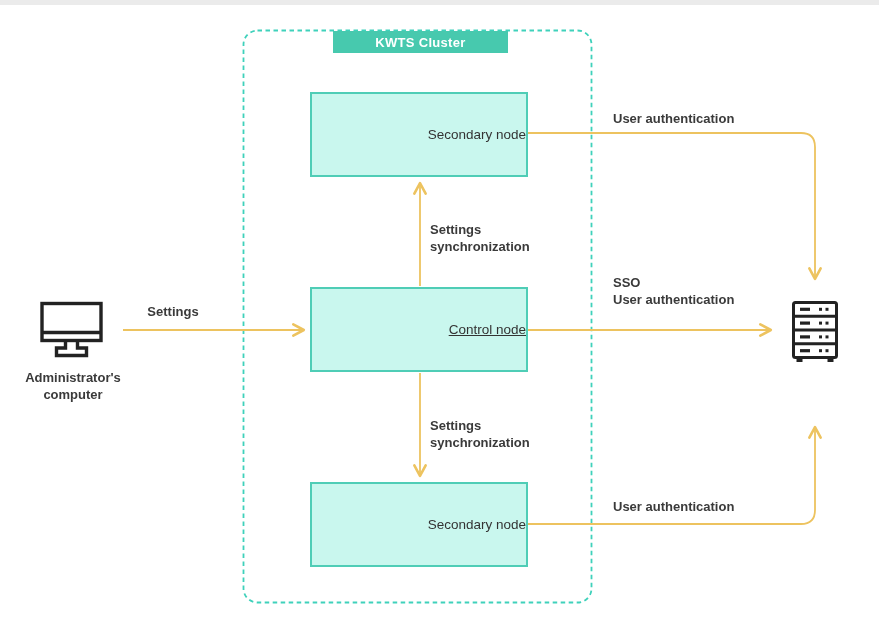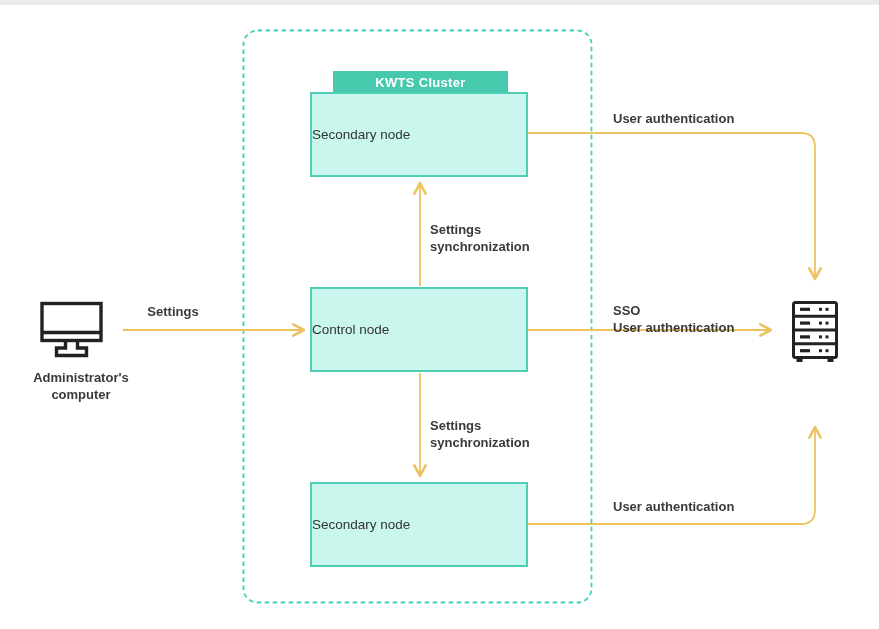--- a/index.html
+++ b/index.html
@@ -42,47 +42,47 @@
     stroke:var(--arrow,#edc35f);
     stroke-width:1.6;
     stroke-linecap:round;
     stroke-linejoin:round;
   }
   .cluster-label{
     position:absolute;left:333px;top:31px;width:175px;height:22px;
     background:var(--teal,#47c9ae);
     color:#ffffff;
     font-size:13px;font-weight:bold;letter-spacing:.3px;
-    display:flex;align-items:center;justify-content:center;margin-top:40px;
+    display:flex;align-items:center;justify-content:center;
   }
   .node{
     position:absolute;left:310px;width:218px;height:85px;
     background:var(--node-fill,#c9f7ee);
     border:2px solid var(--node-border,#4fcdb6);
-    display:flex;align-items:center;justify-content:flex-start;
+    display:flex;align-items:center;justify-content:flex-end;
     font-size:13.5px;color:#333333;
   }
   .node.top{top:92px;}
-  .node.mid{top:287px;}
+  .node.mid{top:287px;text-decoration:underline;}
   .node.bot{top:482px;}
   .lbl{
     position:absolute;
     font-size:13px;line-height:17px;color:var(--text,#3a3a3a);
     white-space:nowrap;
     font-weight:bold;
   }
   .lbl span{display:block;}
   .lbl.center{text-align:center;}
   .lbl-settings{left:123px;top:303px;width:100px;}
   .lbl-sync-top{left:430px;top:221px;}
   .lbl-sync-bot{left:430px;top:417px;}
   .lbl-auth-top{left:613px;top:110px;}
-  .lbl-sso{left:613px;top:302px;}
+  .lbl-sso{left:613px;top:274px;}
   .lbl-auth-bot{left:613px;top:498px;}
-  .lbl-admin{left:20px;top:369px;width:122px;}
+  .lbl-admin{left:12px;top:369px;width:122px;}
   .lbl-ad{left:767px;top:371px;width:97px;}
   .icon{position:absolute;}
   .icon-monitor{left:40px;top:301px;}
   .icon-server{left:791px;top:300px;}
   .ink{stroke:var(--ink,#222);fill:none;}
 </style>
 </head>
 <body>
 
 <div class="canvas">

